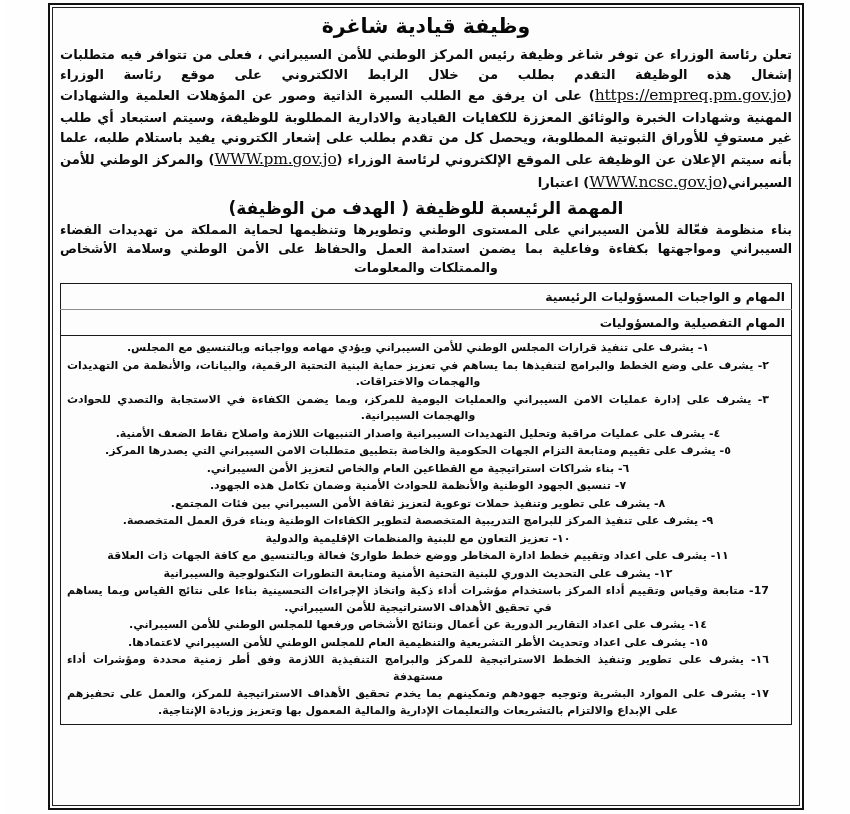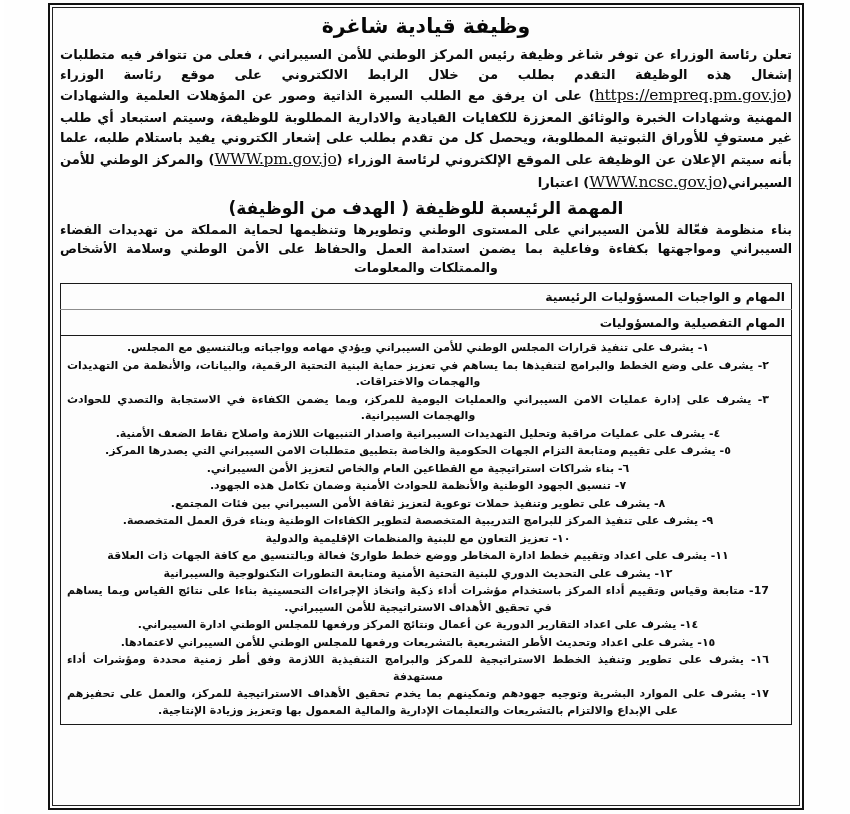--- a/index.html
+++ b/index.html
@@ -186,22 +186,22 @@
                   <li><span class="num">٤-</span><span> يشرف على عمليات مراقبة وتحليل التهديدات السيبرانية واصدار التنبيهات اللازمة واصلاح نقاط الضعف الأمنية.</span></li>
                   <li><span class="num">٥-</span><span> يشرف على تقييم ومتابعة التزام الجهات الحكومية والخاصة بتطبيق متطلبات الامن السيبراني التي يصدرها المركز.</span></li>
                   <li class="short"><span class="num">٦-</span><span> بناء شراكات استراتيجية مع القطاعين العام والخاص لتعزيز الأمن السيبراني.</span></li>
                   <li class="short"><span class="num">٧-</span><span> تنسيق الجهود الوطنية والأنظمة للحوادث الأمنية وضمان تكامل هذه الجهود.</span></li>
                   <li class="short"><span class="num">٨-</span><span> يشرف على تطوير وتنفيذ حملات توعوية لتعزيز ثقافة الأمن السيبراني بين فئات المجتمع.</span></li>
                   <li><span class="num">٩-</span><span> يشرف على تنفيذ المركز للبرامج التدريبية المتخصصة لتطوير الكفاءات الوطنية وبناء فرق العمل المتخصصة.</span></li>
                   <li class="short"><span class="num">١٠-</span><span> تعزيز التعاون مع للبنية والمنظمات الإقليمية والدولية</span></li>
                   <li><span class="num">١١-</span><span> يشرف على اعداد وتقييم خطط ادارة المخاطر ووضع خطط طوارئ فعالة وبالتنسيق مع كافة الجهات ذات العلاقة</span></li>
                   <li class="short"><span class="num">١٢-</span><span> يشرف على التحديث الدوري للبنية التحتية الأمنية ومتابعة التطورات التكنولوجية والسيبرانية</span></li>
                   <li><span class="num">17-</span><span> متابعة وقياس وتقييم أداء المركز باستخدام مؤشرات أداء ذكية واتخاذ الإجراءات التحسينية بناءا على نتائج القياس وبما يساهم في تحقيق الأهداف الاستراتيجية للأمن السيبراني.</span></li>
-                  <li><span class="num">١٤-</span><span> يشرف على اعداد التقارير الدورية عن أعمال ونتائج المركز ورفعها للمجلس الوطني ادارة السيبراني.</span></li>
-                  <li><span class="num">١٥-</span><span> يشرف على اعداد وتحديث الأطر التشريعية بالتشريعات ورفعها للمجلس الوطني للأمن السيبراني لاعتمادها.</span></li>
+                  <li><span class="num">١٤-</span><span> يشرف على اعداد التقارير الدورية عن أعمال ونتائج الأشخاص ورفعها للمجلس الوطني للأمن السيبراني.</span></li>
+                  <li><span class="num">١٥-</span><span> يشرف على اعداد وتحديث الأطر التشريعية والتنظيمية العام للمجلس الوطني للأمن السيبراني لاعتمادها.</span></li>
                   <li><span class="num">١٦-</span><span> يشرف على تطوير وتنفيذ الخطط الاستراتيجية للمركز والبرامج التنفيذية اللازمة وفق أطر زمنية محددة ومؤشرات أداء مستهدفة</span></li>
                   <li><span class="num">١٧-</span><span> يشرف على الموارد البشرية وتوجيه جهودهم وتمكينهم بما يخدم تحقيق الأهداف الاستراتيجية للمركز، والعمل على تحفيزهم على الإبداع والالتزام بالتشريعات والتعليمات الإدارية والمالية المعمول بها وتعزيز وزيادة الإنتاجية.</span></li>
                 </ol>
             </td>
           </tr>
         </tbody>
       </table>
 
     </div>
   </div>

